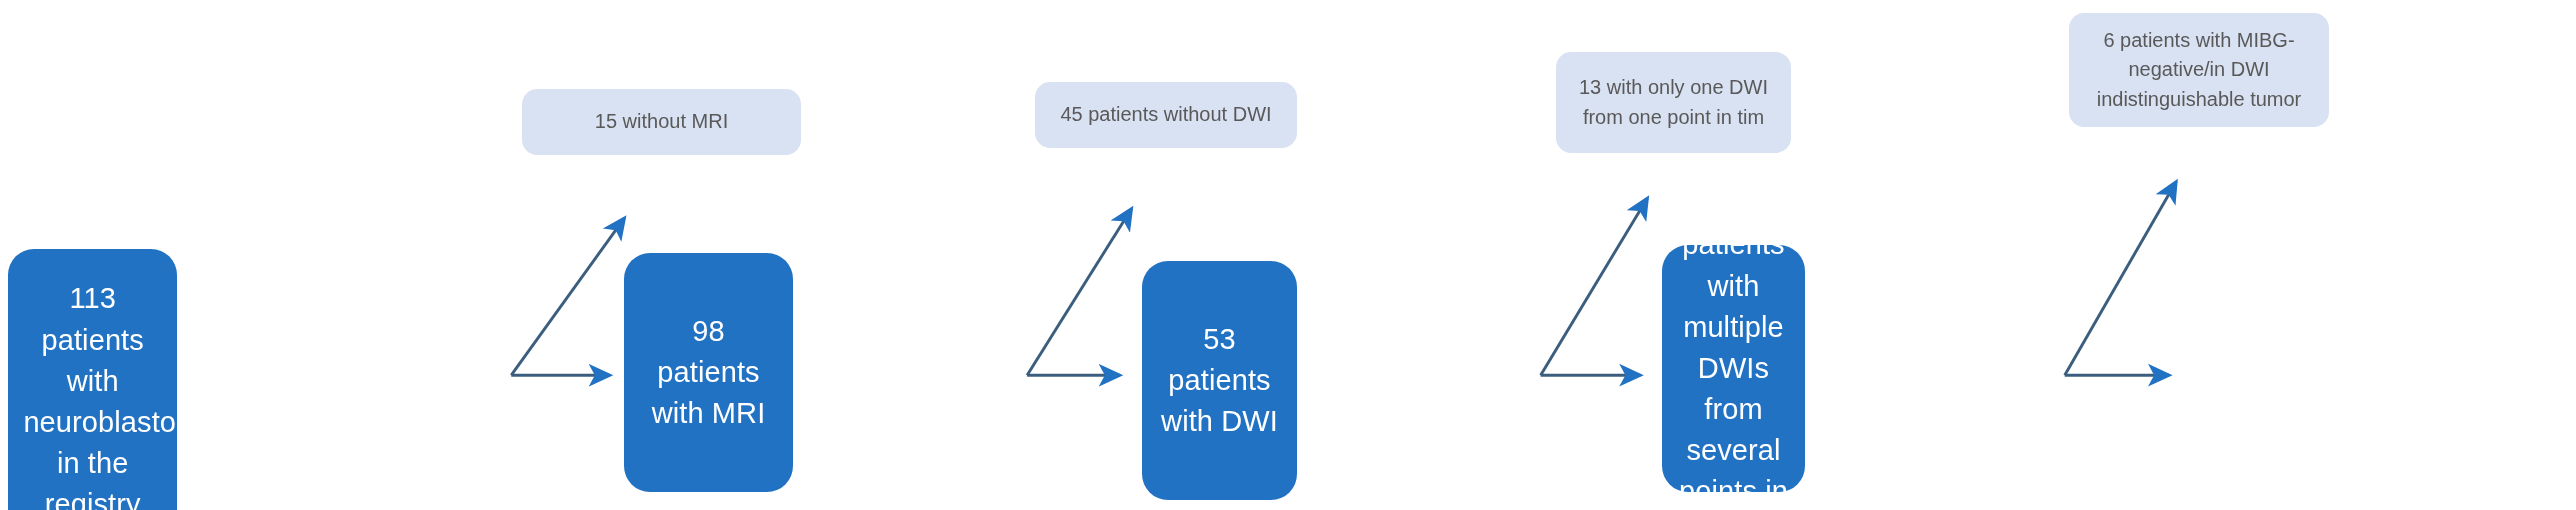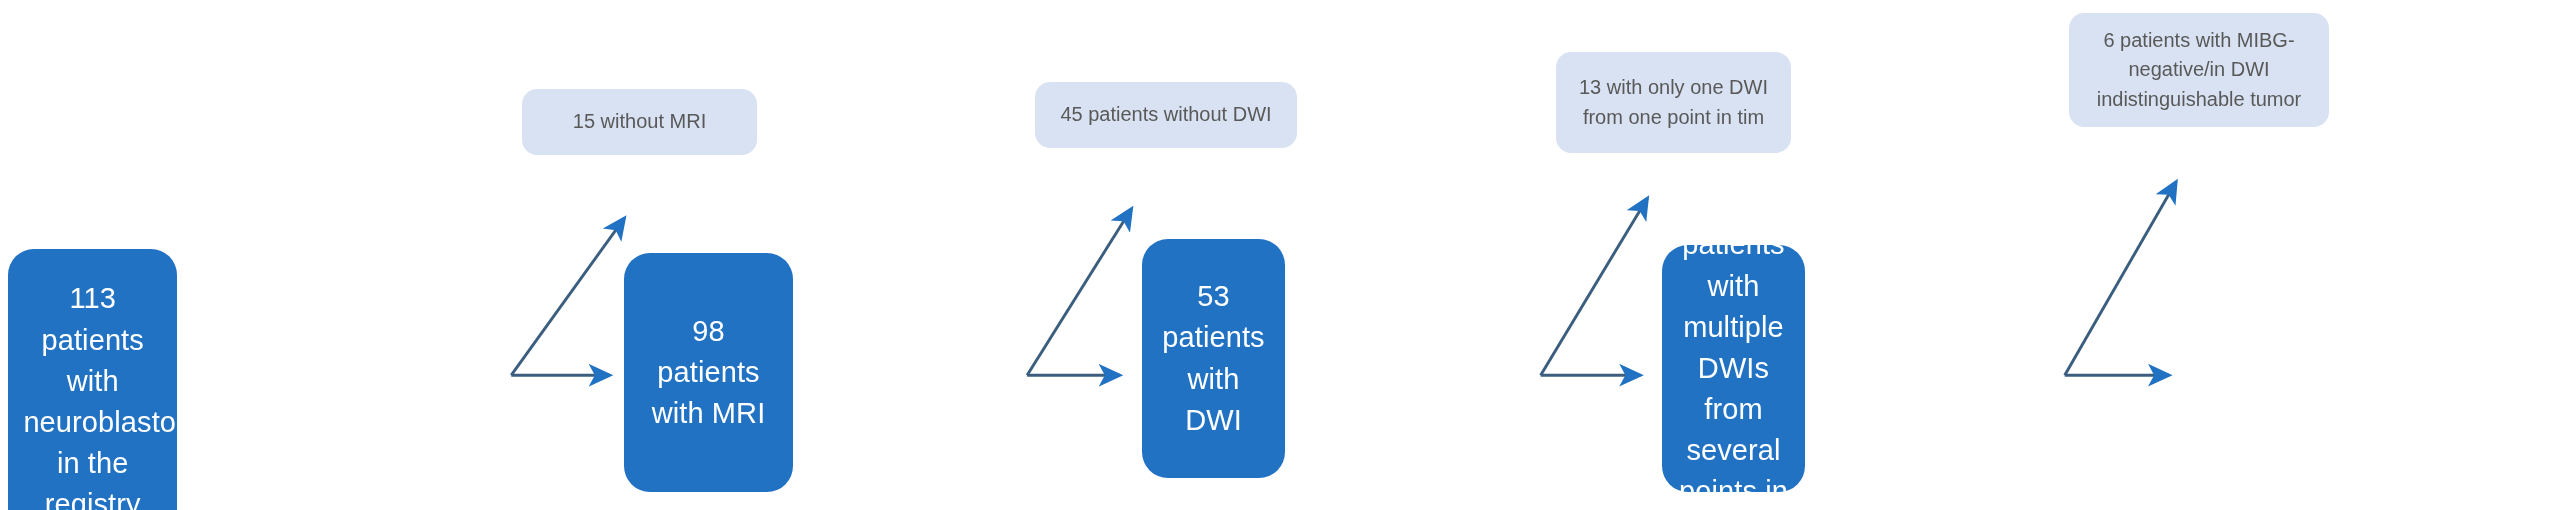--- a/index.html
+++ b/index.html
@@ -100,30 +100,30 @@
 
   <div class="node node-main" style="left:8.2px; top:249px; width:168px; height:306px;
               left:8.2px; width:169px;justify-content:center;">
     <span class="node-label">113 patients with neuroblastoma in the registry</span>
   </div>
 
   <div class="node node-main" style="left:624px; top:253px; width:169px; height:239px;">
     <span class="node-label">98 patients with MRI</span>
   </div>
 
-  <div class="node node-main" style="left:1142px; top:239px; width:143px; height:239px;">
+  <div class="node node-main" style="left:1142px; top:261px; width:155px; height:239px;">
     <span class="node-label">53 patients with DWI</span>
   </div>
 
   <div class="node node-main" style="left:1662px; top:245px; width:143px; height:247px;">
     <span class="node-label">40 patients with multiple DWIs from several points in time</span>
   </div>
 
 
-  <div class="node node-excl" style="left:522px; top:89px; width:235px; height:66px;justify-content:center;">
+  <div class="node node-excl" style="left:522px; top:89px; width:279px; height:66px;justify-content:center;">
     <span class="node-label">15 without MRI</span>
   </div>
 
   <div class="node node-excl" style="left:1035px; top:82px; width:262px; height:66px;">
     <span class="node-label">45 patients without DWI</span>
   </div>
 
   <div class="node node-excl" style="left:1556px; top:52px; width:235px; height:101px;justify-content:flex-end;">
     <span class="node-label">13 with only one DWI from one point in tim</span>
   </div>

